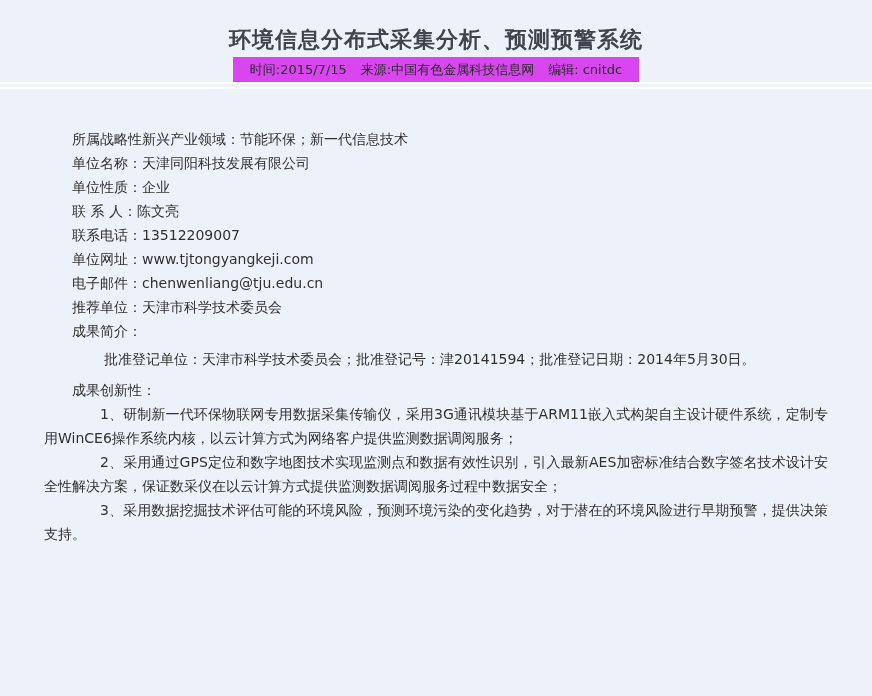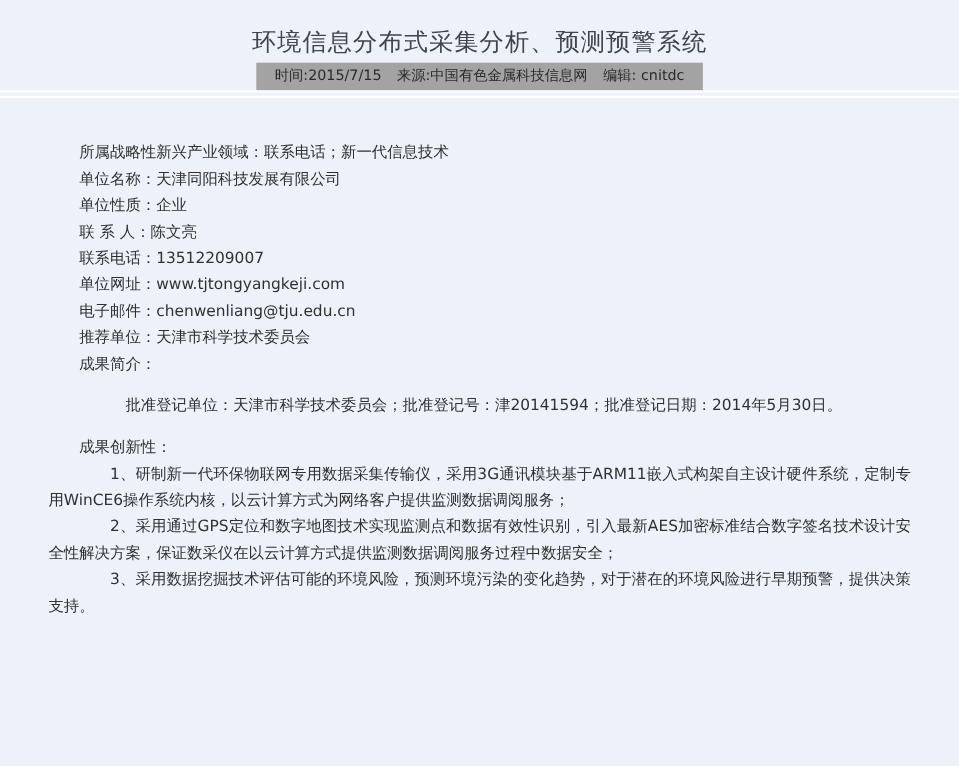--- a/index.html
+++ b/index.html
@@ -20,32 +20,32 @@
   }
   
   .article-header {
     text-align: center;
   }
   .page-title {
     margin: 0;
     padding-top: 25px;
     font-family: "DejaVu Serif", "Liberation Serif", serif;
     font-size: 22px;
-    font-weight: 400;
+    font-weight: 700;
     line-height: 28px;
     color: #40444c;
     letter-spacing: 1px;
   }
   .meta-row {
     margin-top: 4px;
     line-height: 0;
   }
   .meta-band {
     display: inline-block;
-    background: #a3a3a3;
+    background: #d946ef;
     padding: 4px 10px;
     font-size: 13px;
     line-height: 17px;
     color: #2b2b2b;
     white-space: nowrap;
   }
   .meta-band .meta-item {
     margin: 0 7px;
   }
   .header-divider {
@@ -62,21 +62,21 @@
     text-align: justify;
   }
   .info-line {
     padding-left: 28px;
   }
   .para {
     margin: 0;
     text-indent: 48px;
   }
   .para-deep {
-    margin: 14px;
+    margin: 4px;
     text-indent: 56px;
   }
   .section-head {
     padding-left: 28px;
     margin-top: 7px;
   }
   .point {
     margin: 0;
     text-indent: 56px;
   }
@@ -91,21 +91,21 @@
     <div class="meta-row">
       <div class="meta-band">
         <span class="meta-item">时间:2015/7/15</span><span class="meta-item">来源:中国有色金属科技信息网</span><span class="meta-item">编辑: cnitdc</span>
       </div>
     </div>
     <div class="header-divider"></div>
   </div>
 
   <div class="article-body">
 
-    <div class="info-line">所属战略性新兴产业领域：联系电话；新一代信息技术</div>
+    <div class="info-line">所属战略性新兴产业领域：节能环保；新一代信息技术</div>
     <div class="info-line">单位名称：天津同阳科技发展有限公司</div>
     <div class="info-line">单位性质：企业</div>
     <div class="info-line">联 系 人：陈文亮</div>
     <div class="info-line">联系电话：13512209007</div>
     <div class="info-line">单位网址：www.tjtongyangkeji.com</div>
     <div class="info-line">电子邮件：chenwenliang@tju.edu.cn</div>
     <div class="info-line">推荐单位：天津市科学技术委员会</div>
     <div class="info-line">成果简介：</div>
 
     <p class="para-deep">批准登记单位：天津市科学技术委员会；批准登记号：津20141594；批准登记日期：2014年5月30日。</p>

